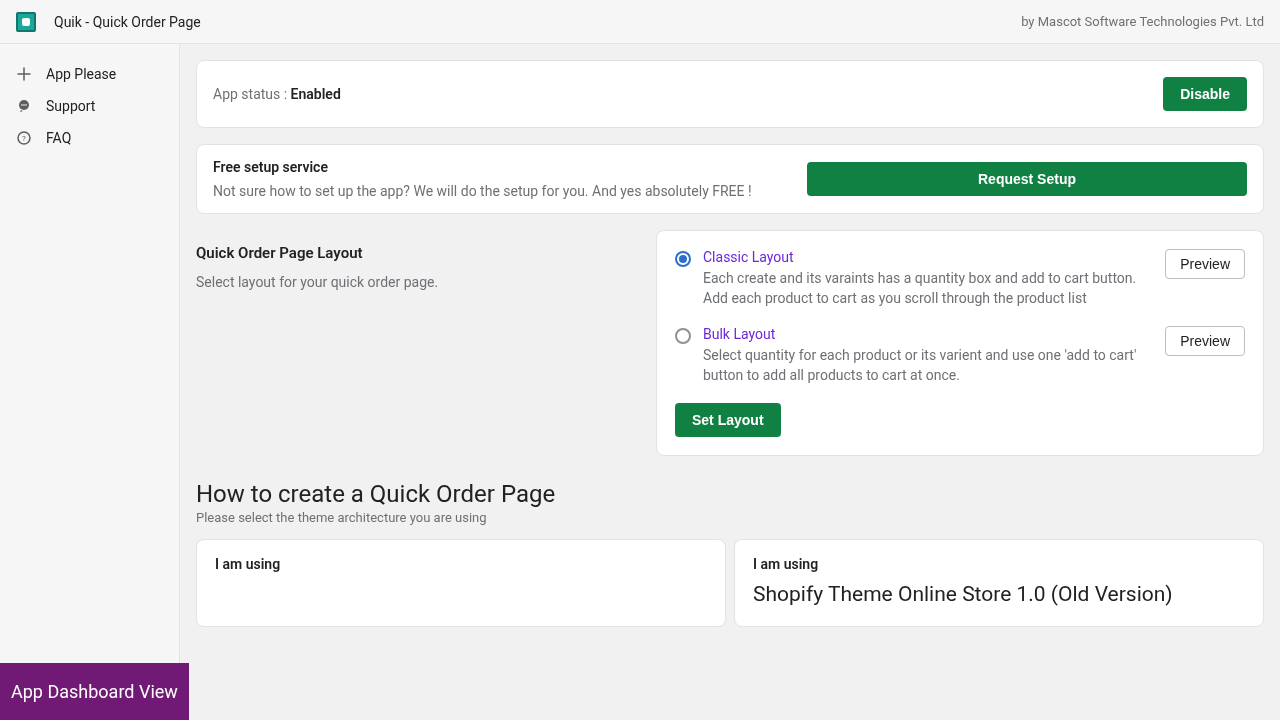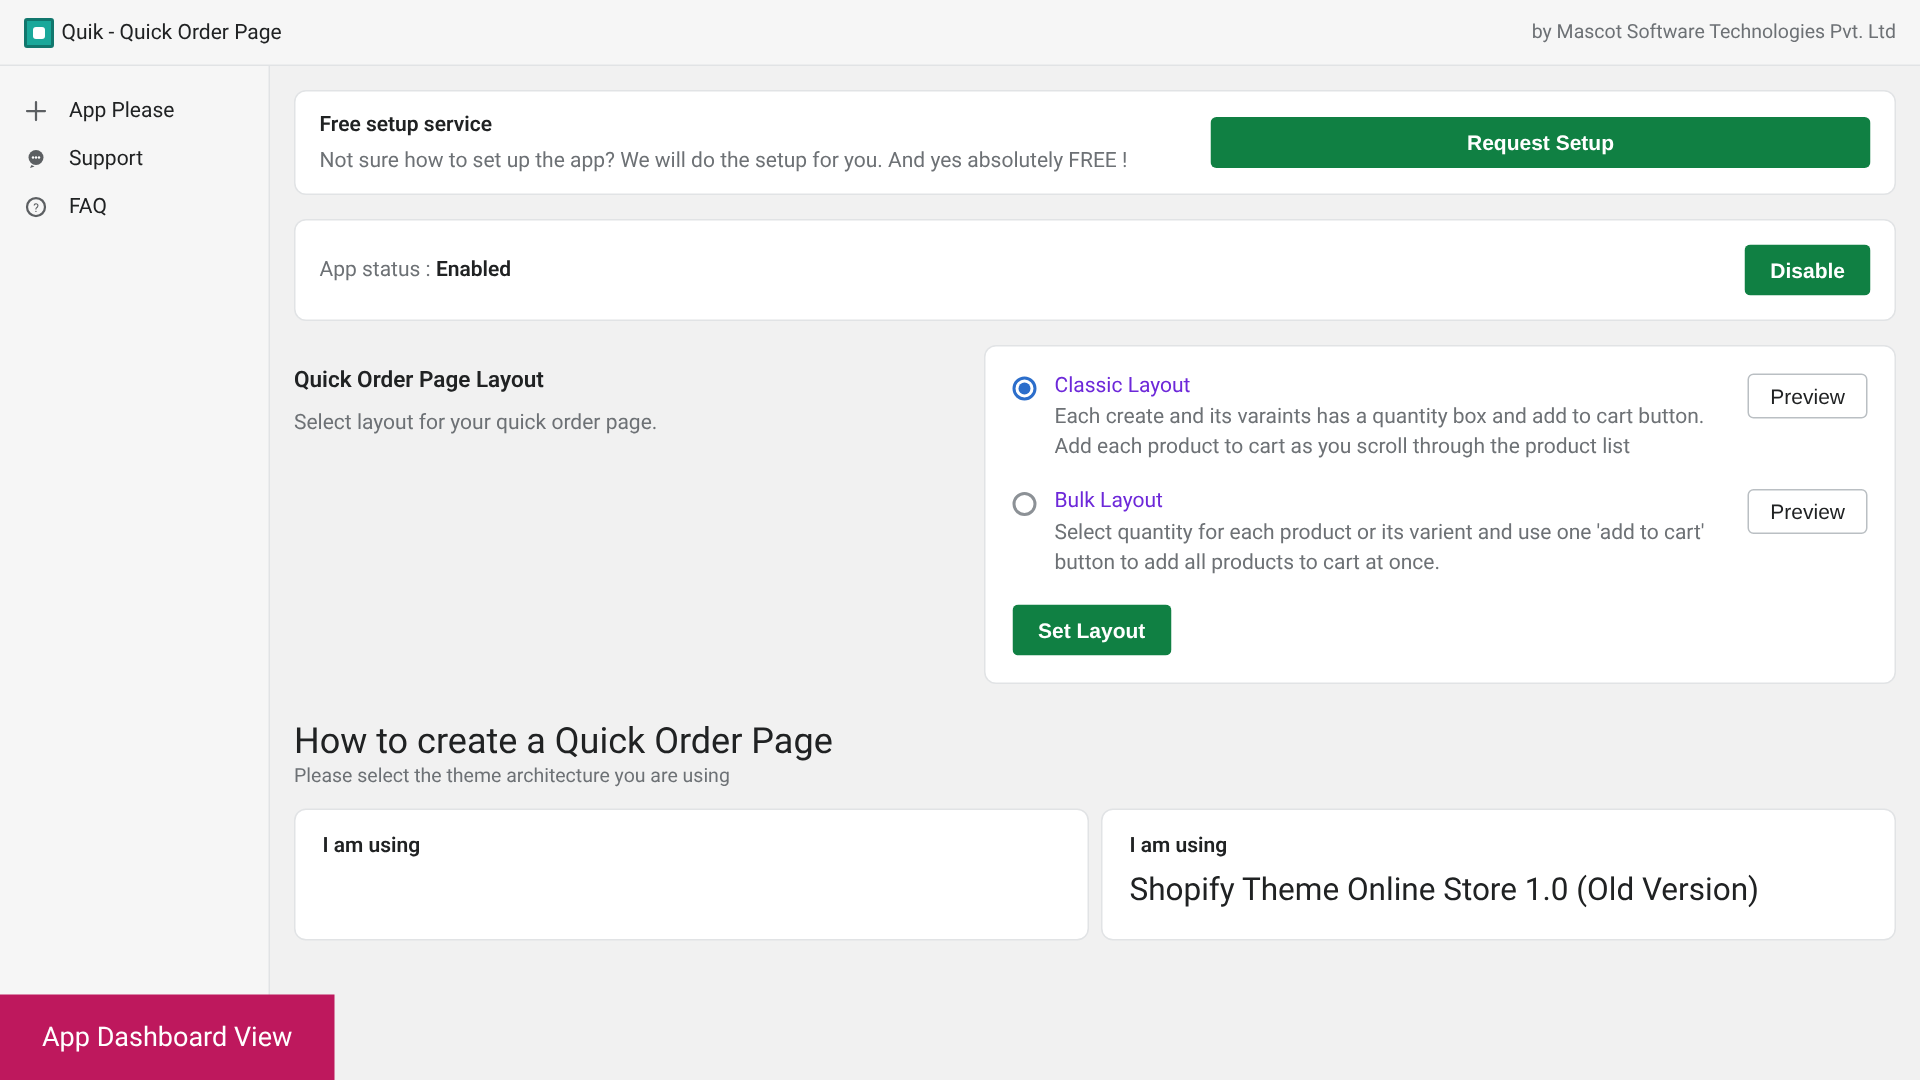--- a/index.html
+++ b/index.html
@@ -15,21 +15,21 @@
   }
   .topbar {
     height: 44px;
     background: #f6f6f6;
     border-bottom: 1px solid #e1e3e5;
     display: flex;
     align-items: center;
     padding: 0 16px;
     justify-content: space-between;
   }
-  .topbar-left { display: flex; align-items: center; gap: 5px; }
+  .topbar-left { display: flex; align-items: center; gap: 18px; }
   .logo {
     width: 20px; height: 20px;
     background: #1aa89a;
     border: 2px solid #11776d;
     border-radius: 2px;
     position: relative;
   }
   .logo::after {
     content: "";
     position: absolute;
@@ -158,23 +158,23 @@
     border-radius: 8px;
     padding: 16px 18px 20px 18px;
     cursor: pointer;
   }
   .theme-card .using { font-size: 14px; font-weight: 600; margin-bottom: 10px; }
   .theme-card .theme-name { font-size: 21px; font-weight: 400; }
   .bottom-badge {
     position: absolute;
     left: 0;
     bottom: 0;
-    background: #be185d;
+    background: #701a75;
     color: #fff;
-    padding: 18px 28px;
+    padding: 18px 11px;
     font-size: 18px;
   }
 </style>
 </head>
 <body>
 
 <div class="topbar">
   <div class="topbar-left">
     <div class="logo"></div>
     <div class="app-title">Quik - Quick Order Page</div>
@@ -211,33 +211,33 @@
             <circle cx="7" cy="7" r="6" stroke="#5c5f62" stroke-width="1.5" fill="none"></circle>
             <text x="7" y="10" text-anchor="middle" font-size="8" fill="#5c5f62">?</text>
           </svg>
       </span>
       <span>FAQ</span>
     </div>
   </div>
 
   <div class="main">
 
+    <div class="card status-card">
+      <div class="status-text">
+        <span>App status : </span><span class="enabled">Enabled</span>
+      </div>
+      <button class="btn btn-primary">Disable</button>
+    </div>
+
     <div class="card setup-card">
       <div class="setup-left">
         <div class="title">Free setup service</div>
         <div class="desc">Not sure how to set up the app? We will do the setup for you. And yes absolutely FREE !</div>
       </div>
       <button class="btn btn-primary">Request Setup</button>
-    </div>
-
-    <div class="card status-card">
-      <div class="status-text">
-        <span>App status : </span><span class="enabled">Enabled</span>
-      </div>
-      <button class="btn btn-primary">Disable</button>
     </div>
 
     <div class="layout-section">
       <div class="layout-left">
         <div class="title">Quick Order Page Layout</div>
         <div class="desc">Select layout for your quick order page.</div>
       </div>
       <div class="layout-card">
 
         <div class="radio-row">

